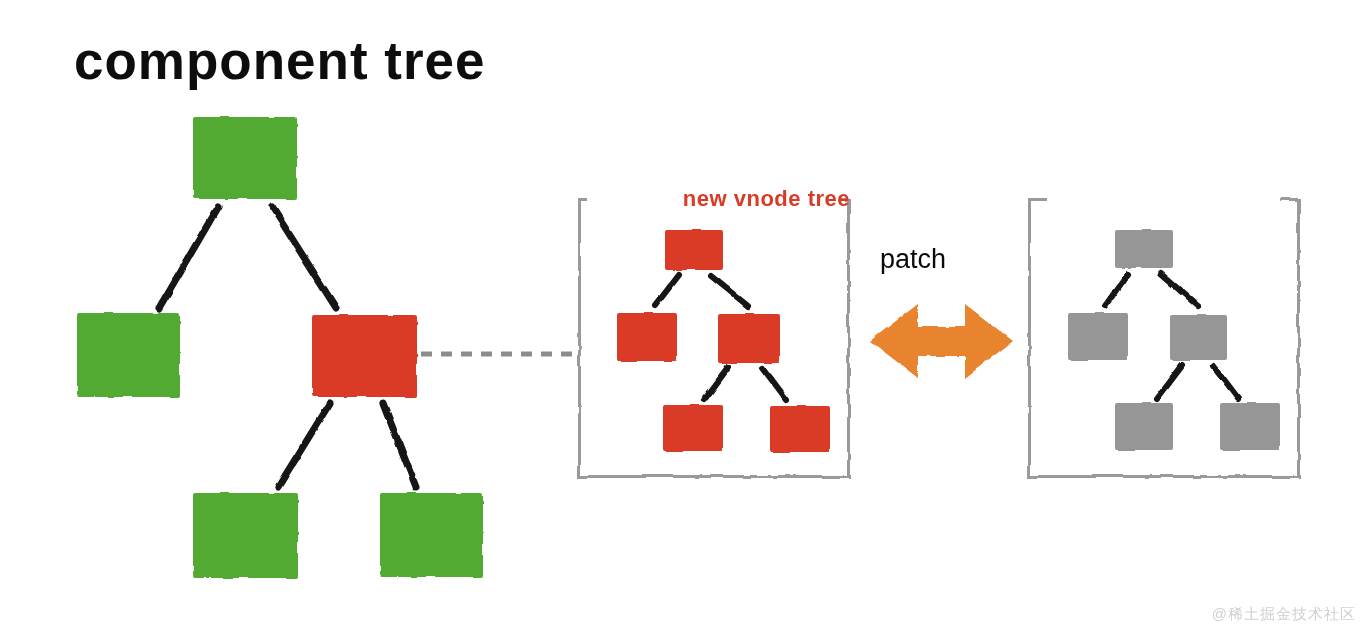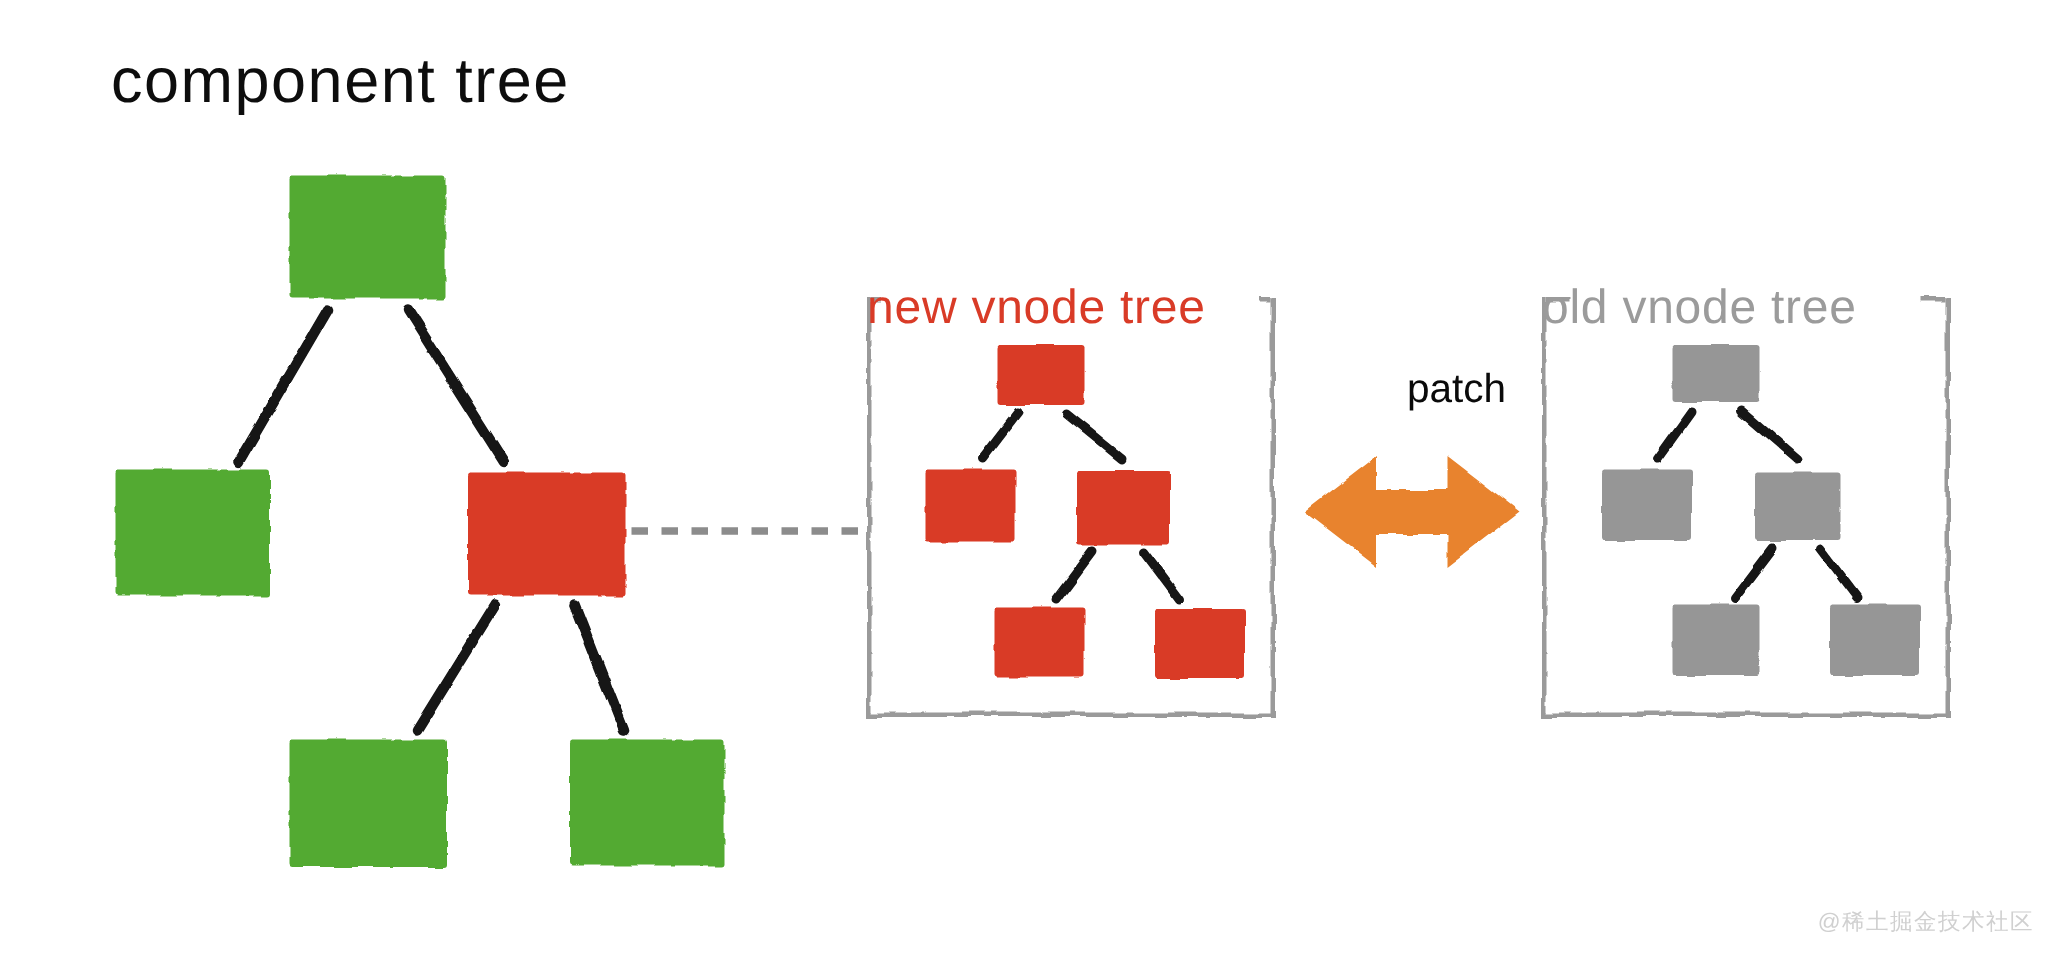--- a/index.html
+++ b/index.html
@@ -13,22 +13,22 @@
     width: 1364px;
     height: 636px;
     background: #ffffff;
     overflow: hidden;
   }
   .abs { position: absolute; }
 
   #title {
     left: 74px;
     top: 30px;
-    font-size: 42px;
-    font-weight: 400;
+    font-size: 53px;
+    font-weight: 700;
     color: #0d0d0d;
     letter-spacing: 1px;
   }
 
   
   .node {
     position: absolute;
     border-radius: 2px;
     filter: url(#roughen);
   }
@@ -79,34 +79,34 @@
   .panel-border::after  { right: 0; }
   #panel-new { left:578px; top:198px; }
   #panel-new::before, #panel-new::after { width: 7px; }
   #panel-old { left:1028px; top:198px; }
   #panel-old::before, #panel-old::after { width: 16px; }
 
   .panel-label {
     position: absolute;
     width: 272px;
     top: 186px;
-    text-align: left;
-    font-size: 32px;
-    font-weight: 400;
+    text-align: right;
+    font-size: 22px;
+    font-weight: 700;
     letter-spacing: 0.5px;
     white-space: nowrap;
   }
   #label-new { left: 578px; color: #d93b27; }
   #label-old { left: 1028px; color: #9b9b9b; }
 
   #patch-label {
     left: 880px;
     top: 244px;
     width: 124px;
-    text-align: right;
+    text-align: left;
     font-size: 27px;
     font-weight: 500;
     color: #0a0a0a;
   }
 
   #watermark {
     right: 8px;
     top: 605px;
     font-size: 15px;
     color: #d0d0d0;
@@ -172,21 +172,20 @@
   <div id="label-new" class="panel-label abs">new vnode tree</div>
   <div id="n-root" class="node red"></div>
   <div id="n-left" class="node red"></div>
   <div id="n-right" class="node red"></div>
   <div id="n-bl" class="node red"></div>
   <div id="n-br" class="node red"></div>
 
   <div id="patch-label" class="abs">patch</div>
 
   <div id="panel-old" class="panel-border"></div>
-  <div id="label-old" class="panel-label abs">old vnode tree</div>
   <div id="o-root" class="node gray"></div>
   <div id="o-left" class="node gray"></div>
   <div id="o-right" class="node gray"></div>
   <div id="o-bl" class="node gray"></div>
   <div id="o-br" class="node gray"></div>
 
   <div id="watermark" class="abs">@稀土掘金技术社区</div>
 
 </div>
 

